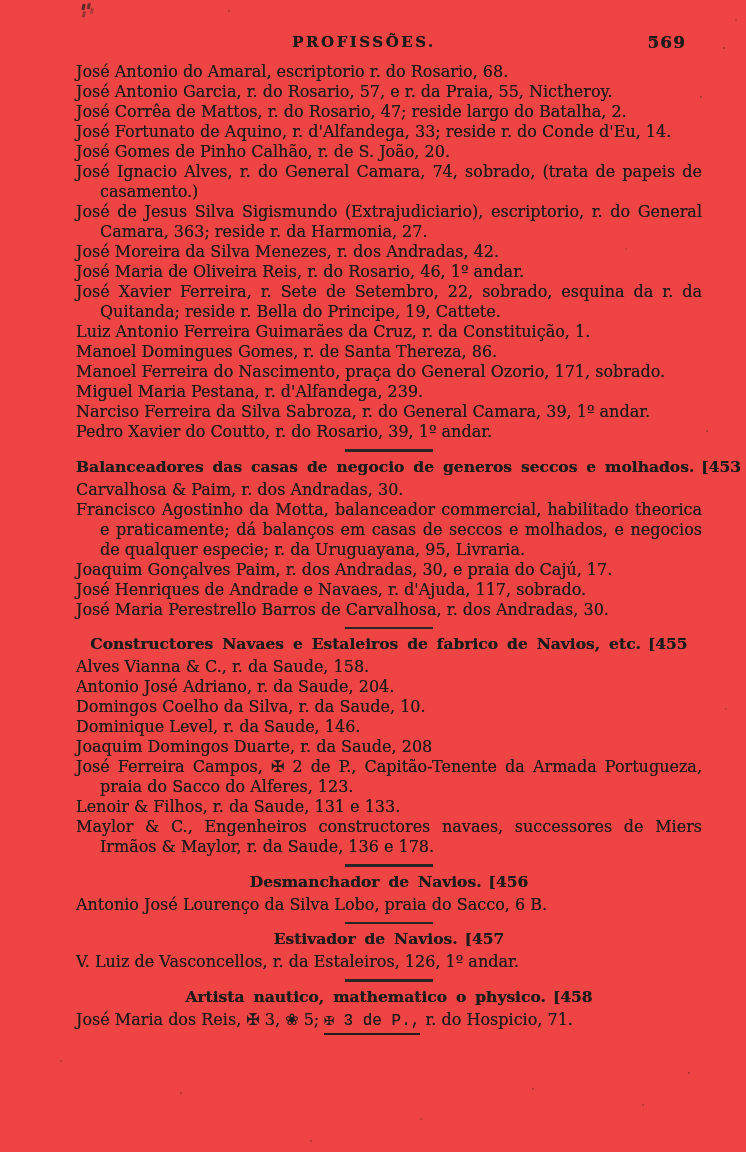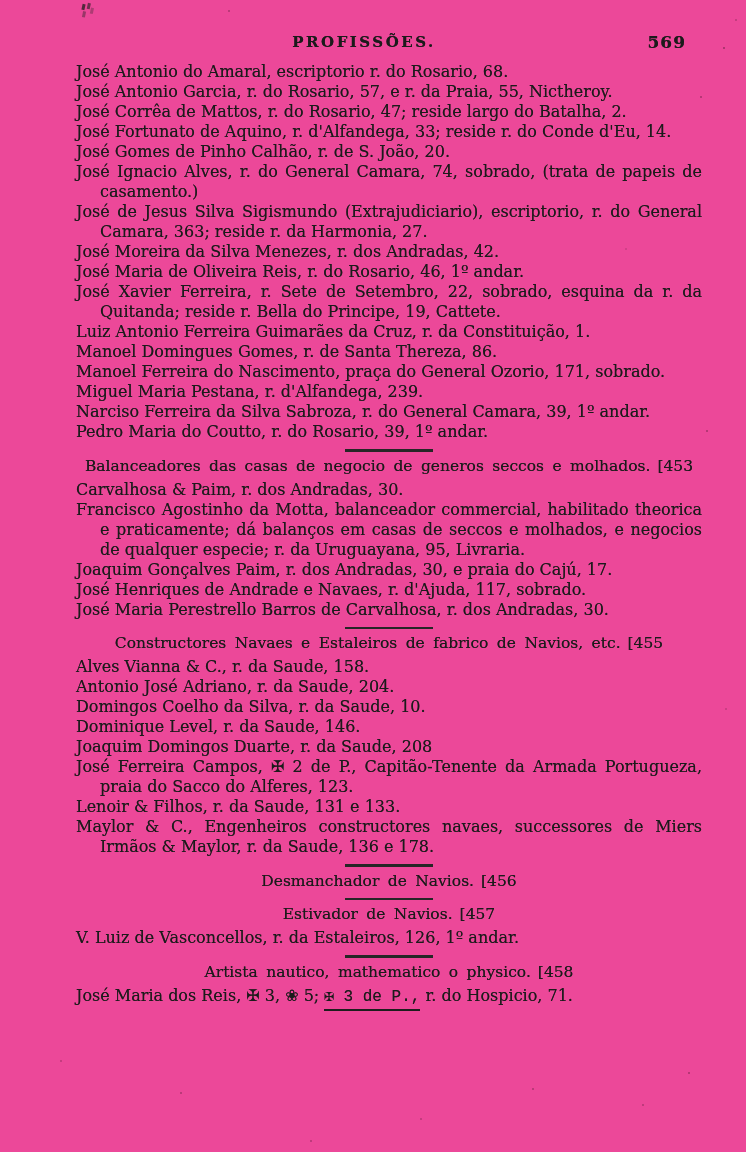--- a/index.html
+++ b/index.html
@@ -1,20 +1,20 @@
 <!DOCTYPE html>
 <html><head>
 <meta charset="utf-8">
 <style>
   * { margin:0; padding:0; box-sizing:border-box; }
   html, body { background:#ffffff; }
   .page {
     position:relative;
     width:746px; height:1152px;
-    background:#ec4899;
+    background:#ef4444;
     font-family:"DejaVu Serif","Liberation Serif",serif;
     color:#1b1b1b;
     overflow:hidden;
   }
   .header { position:relative; height:54px; }
   .running-title {
     position:absolute; top:33px; left:0; right:18px;
     text-align:center; font-weight:bold;
     font-size:15px; letter-spacing:2.5px;
     text-shadow:0 0 .6px rgba(20,20,20,.75);
@@ -29,21 +29,21 @@
     font-size:16px; line-height:20px;
     text-align:justify;
     padding-left:24px; text-indent:-24px;
     text-shadow:0 0 .6px rgba(25,25,25,.65);
   }
   .rule {
     width:88px; height:2.5px; background:#262626;
     margin:7px auto 5px auto;
   }
   .sec-head {
-    text-align:center; font-weight:normal;
+    text-align:center; font-weight:bold;
     font-size:15.5px; line-height:19px;
     margin:0 0 4px 0;
     word-spacing:3.5px; white-space:nowrap;
     text-shadow:0 0 .6px rgba(25,25,25,.75);
   }
   .sec-head .ref { margin-left:7px; }
   .u-mark { border-bottom:2.5px solid #1d1d1d; padding-bottom:3px;font-family:Liberation Mono, monospace; }
   .smudge {
     position:absolute; top:4px; left:82px;
     width:3px; height:6px; background:rgba(30,30,30,.75);
@@ -95,21 +95,21 @@
       <p class="entry">José Ignacio Alves, r. do General Camara, 74, sobrado, (trata de papeis de casamento.)</p>
       <p class="entry">José de Jesus Silva Sigismundo (Extrajudiciario), escriptorio, r. do General Camara, 363; reside r. da Harmonia, 27.</p>
       <p class="entry">José Moreira da Silva Menezes, r. dos Andradas, 42.</p>
       <p class="entry">José Maria de Oliveira Reis, r. do Rosario, 46, 1º andar.</p>
       <p class="entry">José Xavier Ferreira, r. Sete de Setembro, 22, sobrado, esquina da r. da Quitanda; reside r. Bella do Principe, 19, Cattete.</p>
       <p class="entry">Luiz Antonio Ferreira Guimarães da Cruz, r. da Constituição, 1.</p>
       <p class="entry">Manoel Domingues Gomes, r. de Santa Thereza, 86.</p>
       <p class="entry">Manoel Ferreira do Nascimento, praça do General Ozorio, 171, sobrado.</p>
       <p class="entry">Miguel Maria Pestana, r. d'Alfandega, 239.</p>
       <p class="entry">Narciso Ferreira da Silva Sabroza, r. do General Camara, 39, 1º andar.</p>
-      <p class="entry">Pedro Maria do Coutto, r. do Rosario, 39, 1º andar.</p>
+      <p class="entry">Pedro Xavier do Coutto, r. do Rosario, 39, 1º andar.</p>
     </section>
 
     <section>
       <div class="rule"></div>
       <h2 class="sec-head"><span>Balanceadores das casas de negocio de generos seccos e molhados.</span><span class="ref">[453</span></h2>
       <p class="entry">Carvalhosa &amp; Paim, r. dos Andradas, 30.</p>
       <p class="entry">Francisco Agostinho da Motta, balanceador commercial, habilitado theorica e praticamente; dá balanços em casas de seccos e molhados, e negocios de qualquer especie; r. da Uruguayana, 95, Livraria.</p>
       <p class="entry">Joaquim Gonçalves Paim, r. dos Andradas, 30, e praia do Cajú, 17.</p>
       <p class="entry">José Henriques de Andrade e Navaes, r. d'Ajuda, 117, sobrado.</p>
       <p class="entry">José Maria Perestrello Barros de Carvalhosa, r. dos Andradas, 30.</p>
@@ -124,20 +124,21 @@
       <p class="entry">Dominique Level, r. da Saude, 146.</p>
       <p class="entry">Joaquim Domingos Duarte, r. da Saude, 208</p>
       <p class="entry">José Ferreira Campos, ✠ 2 de P., Capitão-Tenente da Armada Portugueza, praia do Sacco do Alferes, 123.</p>
       <p class="entry">Lenoir &amp; Filhos, r. da Saude, 131 e 133.</p>
       <p class="entry">Maylor &amp; C., Engenheiros constructores navaes, successores de Miers Irmãos &amp; Maylor, r. da Saude, 136 e 178.</p>
     </section>
 
     <section>
       <div class="rule"></div>
       <h2 class="sec-head"><span>Desmanchador de Navios.</span><span class="ref">[456</span></h2>
+      <p class="entry">Antonio José Lourenço da Silva Lobo, praia do Sacco, 6 B.</p>
     </section>
 
     <section>
       <div class="rule"></div>
       <h2 class="sec-head"><span>Estivador de Navios.</span><span class="ref">[457</span></h2>
       <p class="entry">V. Luiz de Vasconcellos, r. da Estaleiros, 126, 1º andar.</p>
     </section>
 
     <section>
       <div class="rule"></div>

